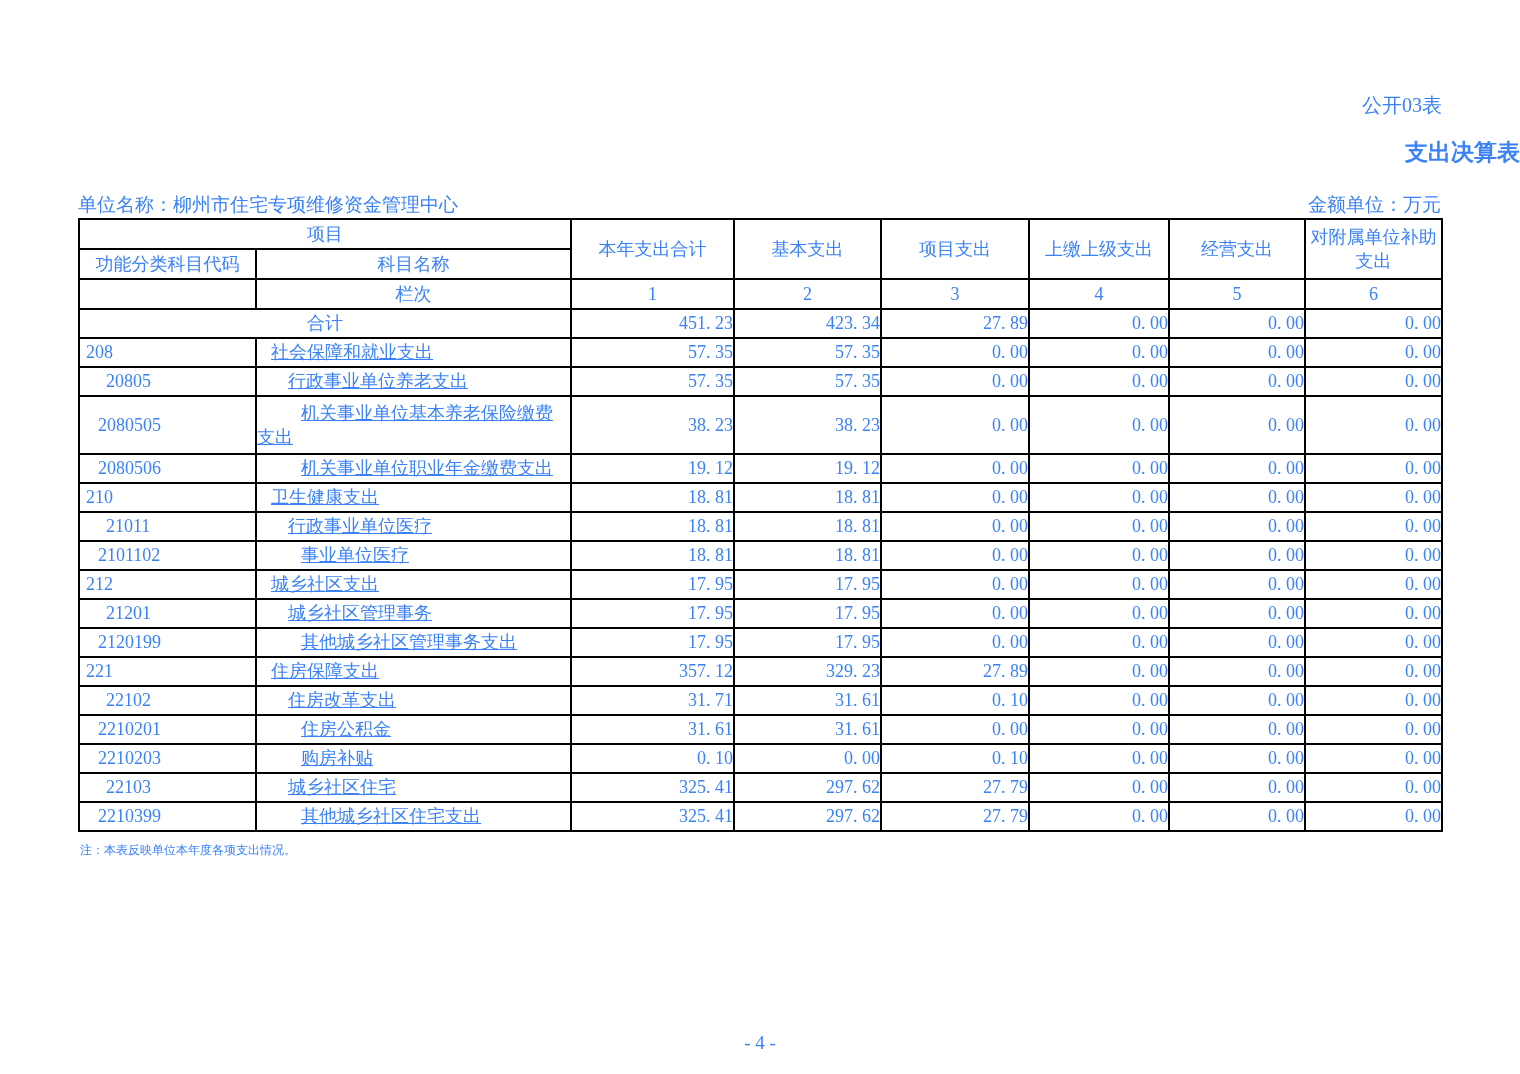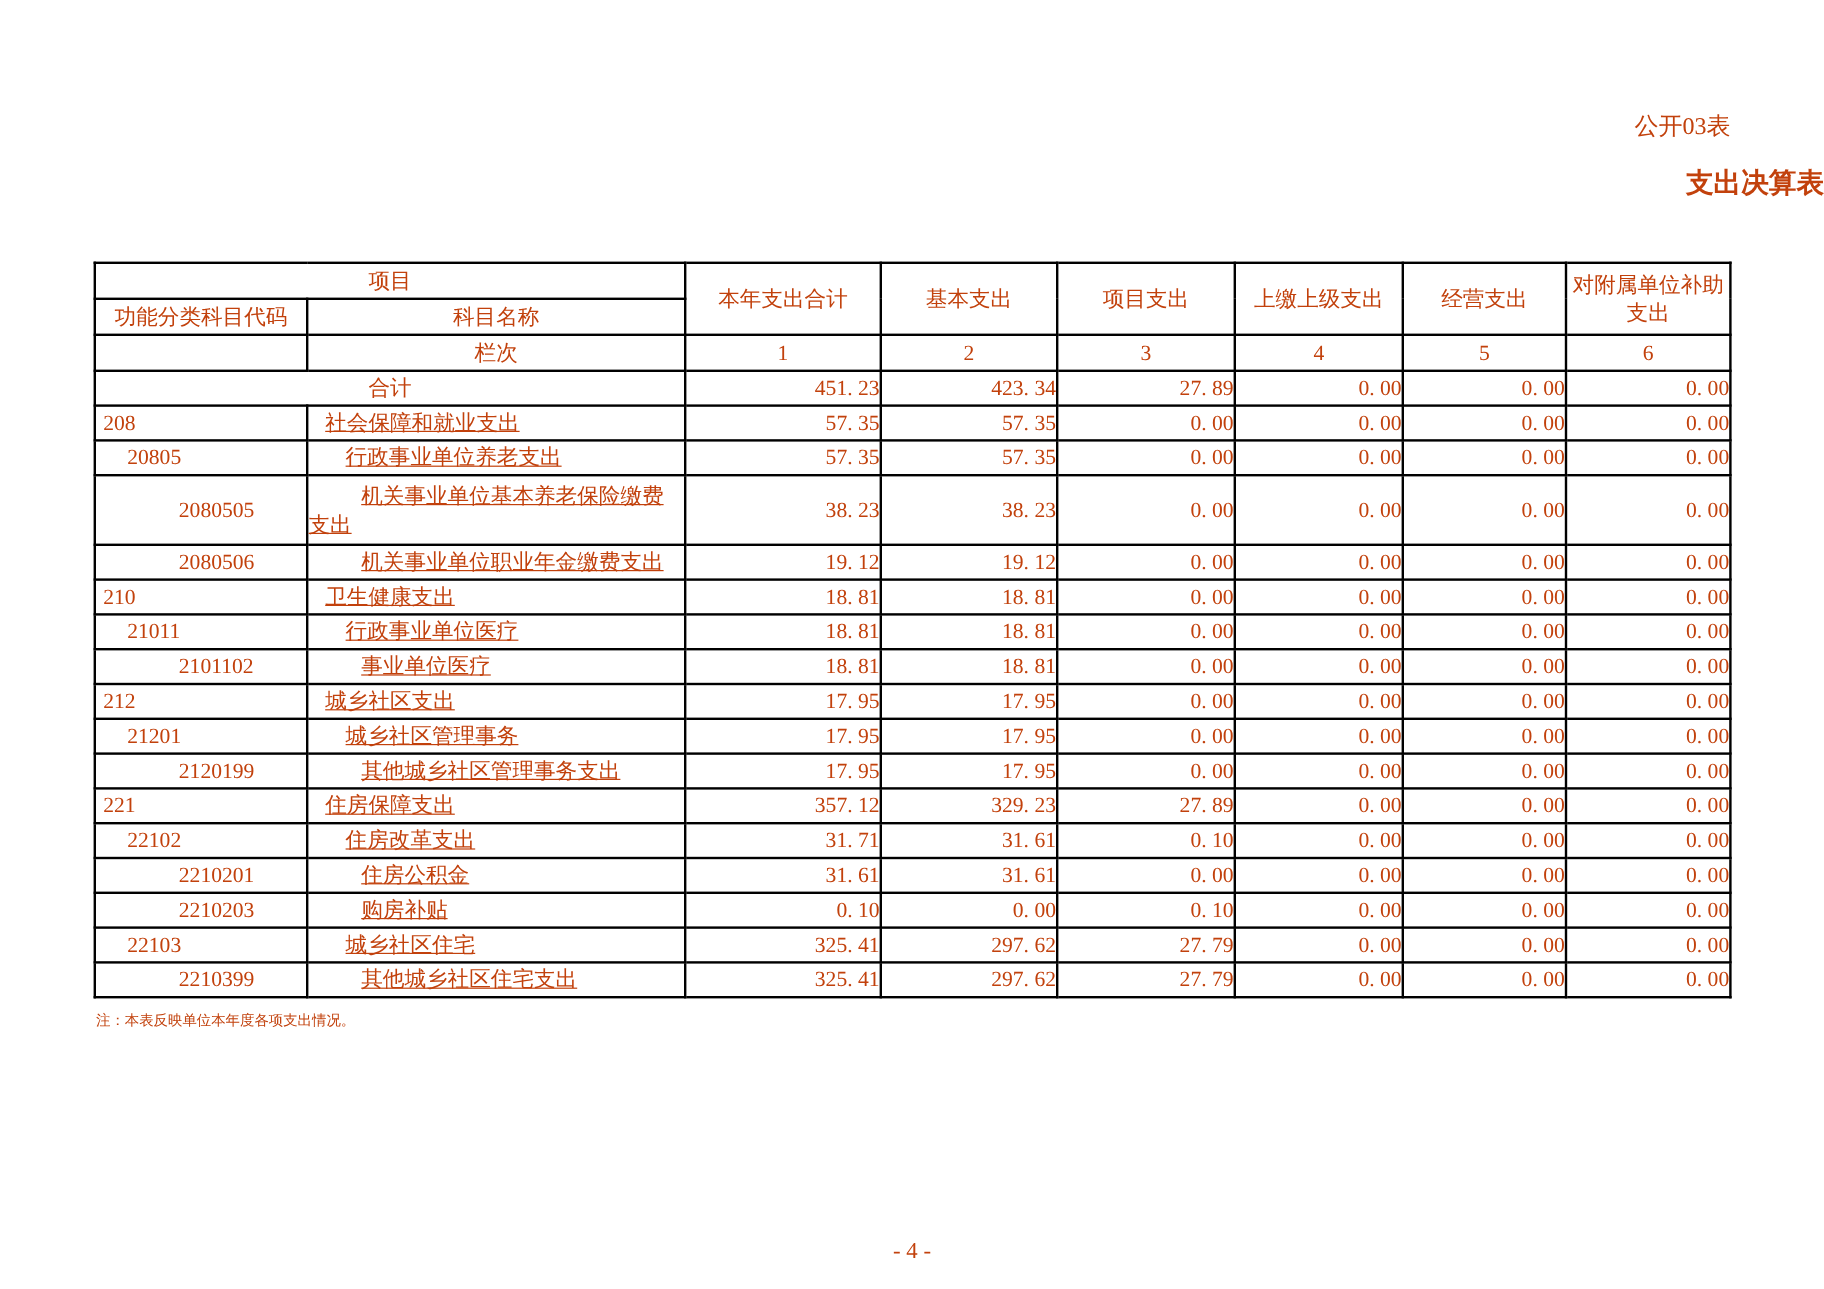--- a/index.html
+++ b/index.html
@@ -1,19 +1,19 @@
 <!DOCTYPE html>
 <html><head>
 <meta charset="utf-8">
 <style>
   html,body{margin:0;padding:0;background:#fff;}
   .page{
     position:relative;
     width:1520px;height:1074px;
-    background:#fff;color:#c2410c;
+    background:#fff;color:#3b82f6;
     font-family:"Liberation Serif","DejaVu Serif",serif;
     overflow:hidden;
   }
   .doc-label{
     position:absolute;top:92px;right:78px;
     font-size:20px;
   }
   .title{
     position:absolute;top:137px;left:0;width:100%;
     margin:0;text-align:right;
@@ -39,21 +39,21 @@
     line-height:1.35;
     overflow:hidden;
   }
   thead tr{height:30px;}
   tbody tr{height:29px;}
   tbody tr.tall{height:58px;}
   th.hdr{text-align:center;padding:0 2px;}
   td.code{text-align:left;}
   td.code.l1{padding-left:6px;}
   td.code.l2{padding-left:26px;}
-  td.code.l3{padding-left:69px;}
+  td.code.l3{padding-left:18px;}
   td.name{text-align:left;padding:0 2px;text-decoration:underline;}
   td.name.l1{text-indent:14px;}
   td.name.l2{text-indent:31px;}
   td.name.l3{text-indent:44px;}
   td.total-cell{text-align:center;}
   td.num{text-align:right;padding-right:3px;}
   th.colnum{text-align:center;}
   .note{
     position:absolute;top:842px;left:80px;
     font-size:12px;
@@ -65,20 +65,24 @@
 </style>
 </head>
 <body>
 
 <div class="page">
 
   <div class="doc-label">公开03表</div>
 
   <h1 class="title">支出决算表</h1>
 
+  <div class="meta-row">
+    <span>单位名称：柳州市住宅专项维修资金管理中心</span>
+    <span>金额单位：万元</span>
+  </div>
 
   <table class="fin">
     <colgroup>
       <col style="width:177px">
       <col style="width:315px">
       <col style="width:163px">
       <col style="width:147px">
       <col style="width:148px">
       <col style="width:140px">
       <col style="width:136px">

